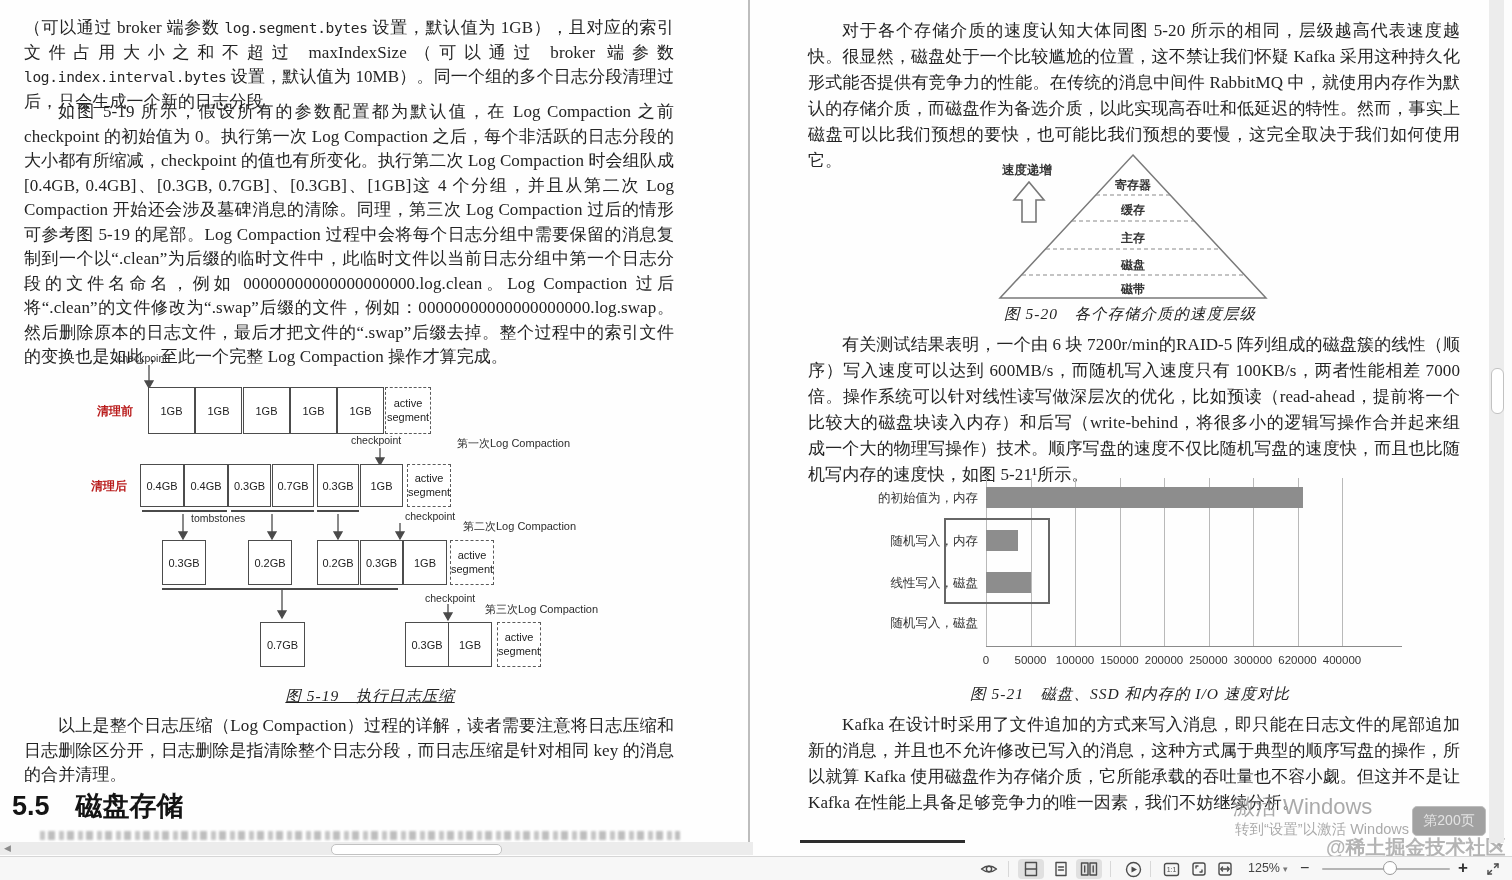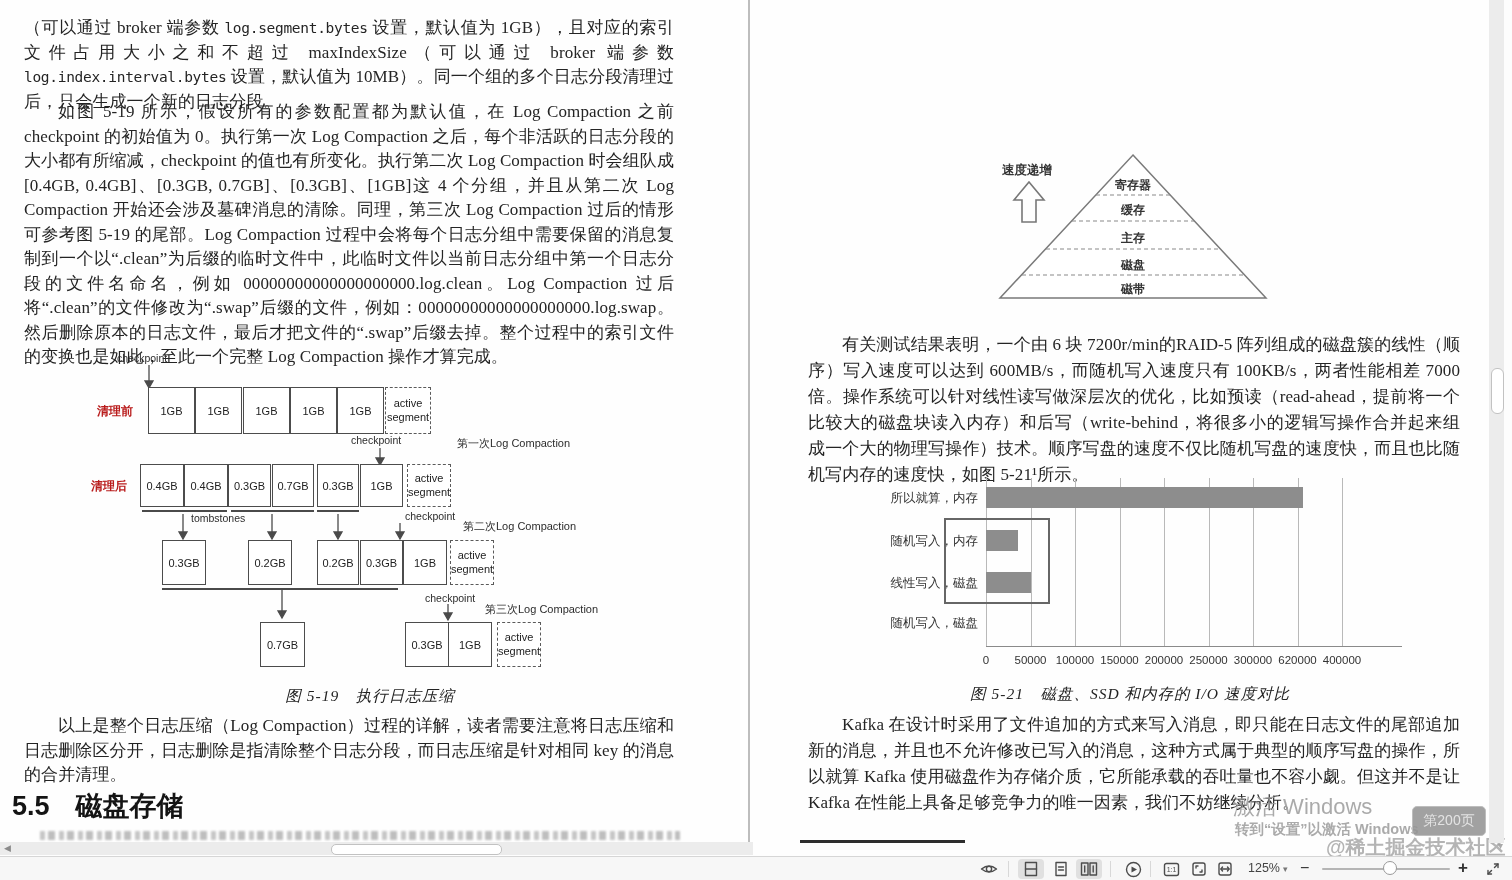--- a/index.html
+++ b/index.html
@@ -126,48 +126,50 @@
     <div class="figtext" style="left:32px;top:0;">checkpoint</div>
     <div class="figtext" style="left:266px;top:82px;">checkpoint</div>
     <div class="figtext" style="left:320px;top:158px;">checkpoint</div>
     <div class="figtext" style="left:340px;top:240px;">checkpoint</div>
     <div class="figtext" style="left:106px;top:160px;">tombstones</div>
     <div class="figtext" style="left:372px;top:84px;font-size:11px;">第一次Log Compaction</div>
     <div class="figtext" style="left:378px;top:167px;font-size:11px;">第二次Log Compaction</div>
     <div class="figtext" style="left:400px;top:250px;font-size:11px;">第三次Log Compaction</div>
   </div>
 
-  <div class="abs caption" style="left:0;top:686px;width:740px;">图 5-19　执行日志压缩</div>
+  <div class="abs caption" style="left:0;top:686px;width:740px;text-decoration:underline;">图 5-19　执行日志压缩</div>
 
   <div class="abs para indent" style="left:24px;top:714px;width:650px;">以上是整个日志压缩（Log Compaction）过程的详解，读者需要注意将日志压缩和日志删除区分开，日志删除是指清除整个日志分段，而日志压缩是针对相同 key 的消息的合并清理。</div>
 
   <div class="abs heading" style="left:12px;top:788px;">
     <span class="num">5.5</span><span>磁盘存储</span>
   </div>
 
   <div class="smudge"></div>
 
+  <div class="abs para para-r indent" style="left:808px;top:18px;width:652px;">对于各个存储介质的速度认知大体同图 5-20 所示的相同，层级越高代表速度越快。很显然，磁盘处于一个比较尴尬的位置，这不禁让我们怀疑 Kafka 采用这种持久化形式能否提供有竞争力的性能。在传统的消息中间件 RabbitMQ 中，就使用内存作为默认的存储介质，而磁盘作为备选介质，以此实现高吞吐和低延迟的特性。然而，事实上磁盘可以比我们预想的要快，也可能比我们预想的要慢，这完全取决于我们如何使用它。</div>
 
   <svg class="abs" width="290" height="160" viewBox="0 0 290 160" style="left:988px;top:150px;">
     <text class="pyr-label" x="14" y="24" style="font-size:12.5px;">速度递增</text>
     <polygon points="41,32 56,50 48,50 48,72 34,72 34,50 26,50" fill="none" stroke="#777" stroke-width="1.6"></polygon>
     <polygon points="145,5 278,148 12,148" fill="#fff" stroke="#7a7a7a" stroke-width="1.5"></polygon>
     <g stroke="#8a8a8a" stroke-width="1.2" stroke-dasharray="4 3">
       <line x1="108" y1="45" x2="182" y2="45"></line>
       <line x1="84" y1="71" x2="206" y2="71"></line>
       <line x1="58" y1="99" x2="232" y2="99"></line>
       <line x1="34" y1="125" x2="256" y2="125"></line>
     </g>
     <text class="pyr-label" x="145" y="39" text-anchor="middle">寄存器</text>
     <text class="pyr-label" x="145" y="64" text-anchor="middle">缓存</text>
     <text class="pyr-label" x="145" y="92" text-anchor="middle">主存</text>
     <text class="pyr-label" x="145" y="119" text-anchor="middle">磁盘</text>
     <text class="pyr-label" x="145" y="143" text-anchor="middle">磁带</text>
   </svg>
 
+  <div class="abs caption" style="left:930px;top:304px;width:400px;">图 5-20　各个存储介质的速度层级</div>
 
   <div class="abs para para-r indent" style="left:808px;top:332px;width:652px;">有关测试结果表明，一个由 6 块 7200r/min的RAID-5 阵列组成的磁盘簇的线性（顺序）写入速度可以达到 600MB/s，而随机写入速度只有 100KB/s，两者性能相差 7000 倍。操作系统可以针对线性读写做深层次的优化，比如预读（read-ahead，提前将一个比较大的磁盘块读入内存）和后写（write-behind，将很多小的逻辑写操作合并起来组成一个大的物理写操作）技术。顺序写盘的速度不仅比随机写盘的速度快，而且也比随机写内存的速度快，如图 5-21¹所示。</div>
 
   <div id="chart521">
       <div class="gridline" style="left: 114px; top: 8px; height: 168px;"></div>
       <div class="tick" style="left: 114px; top: 184px;">0</div>
       <div class="gridline" style="left: 158.5px; top: 8px; height: 168px;"></div>
       <div class="tick" style="left: 158.5px; top: 184px;">50000</div>
       <div class="gridline" style="left: 203px; top: 8px; height: 168px;"></div>
       <div class="tick" style="left: 203px; top: 184px;">100000</div>
@@ -177,38 +179,38 @@
       <div class="tick" style="left: 292px; top: 184px;">200000</div>
       <div class="gridline" style="left: 336.5px; top: 8px; height: 168px;"></div>
       <div class="tick" style="left: 336.5px; top: 184px;">250000</div>
       <div class="gridline" style="left: 381px; top: 8px; height: 168px;"></div>
       <div class="tick" style="left: 381px; top: 184px;">300000</div>
       <div class="gridline" style="left: 425.5px; top: 8px; height: 168px;"></div>
       <div class="tick" style="left: 425.5px; top: 184px;">620000</div>
       <div class="gridline" style="left: 470px; top: 8px; height: 168px;"></div>
       <div class="tick" style="left: 470px; top: 184px;">400000</div>
       <div class="axisline" style="left: 114px; top: 176px; width: 416px;"></div>
-      <div class="barlabel" style="left: 2px; top: 20px;">所以就算，内存</div>
+      <div class="barlabel" style="left: 2px; top: 20px;">的初始值为，内存</div>
       <div class="bar" style="left: 114px; top: 17px; width: 316.84px;"></div>
       <div class="barlabel" style="left: 2px; top: 63px;">随机写入，内存</div>
       <div class="bar" style="left: 114px; top: 60px; width: 32.04px;"></div>
       <div class="barlabel" style="left: 2px; top: 105px;">线性写入，磁盘</div>
       <div class="bar" style="left: 114px; top: 102px; width: 45.39px;"></div>
       <div class="barlabel" style="left: 2px; top: 145px;">随机写入，磁盘</div>
       <div class="hibox" style="left: 72px; top: 48px; width: 102px; height: 82px;"></div>
     </div>
 
   <div class="abs caption" style="left:900px;top:684px;width:460px;">图 5-21　磁盘、SSD 和内存的 I/O 速度对比</div>
 
   <div class="abs para para-r indent" style="left:808px;top:712px;width:652px;">Kafka 在设计时采用了文件追加的方式来写入消息，即只能在日志文件的尾部追加新的消息，并且也不允许修改已写入的消息，这种方式属于典型的顺序写盘的操作，所以就算 Kafka 使用磁盘作为存储介质，它所能承载的吞吐量也不容小觑。但这并不是让 Kafka 在性能上具备足够竞争力的唯一因素，我们不妨继续分析。</div>
 
   <div class="fnline"></div>
 
   <div class="wm" style="left:1233px;top:792px;font-size:22px;">激活 Windows</div>
-  <div class="wm" style="left:1235px;top:820px;font-size:14.5px;font-weight:bold;">转到“设置”以激活 Windows</div>
+  <div class="wm" style="left:1235px;top:820px;font-size:14.5px;">转到“设置”以激活 Windows</div>
   <div class="badge" style="left:1412px;top:806px;width:72px;height:28px;">第200页</div>
   <div class="wm" style="left:1326px;top:834px;font-size:20px;font-weight:700;opacity:.75;">@稀土掘金技术社区</div>
   <div class="wm" style="left:1498px;top:840px;font-size:10px;">▾</div>
 
   <div class="hscroll">
     <div class="harrow">◀</div>
     <div class="hthumb"></div>
   </div>
   <div class="vscroll">
     <div class="vthumb"></div>

